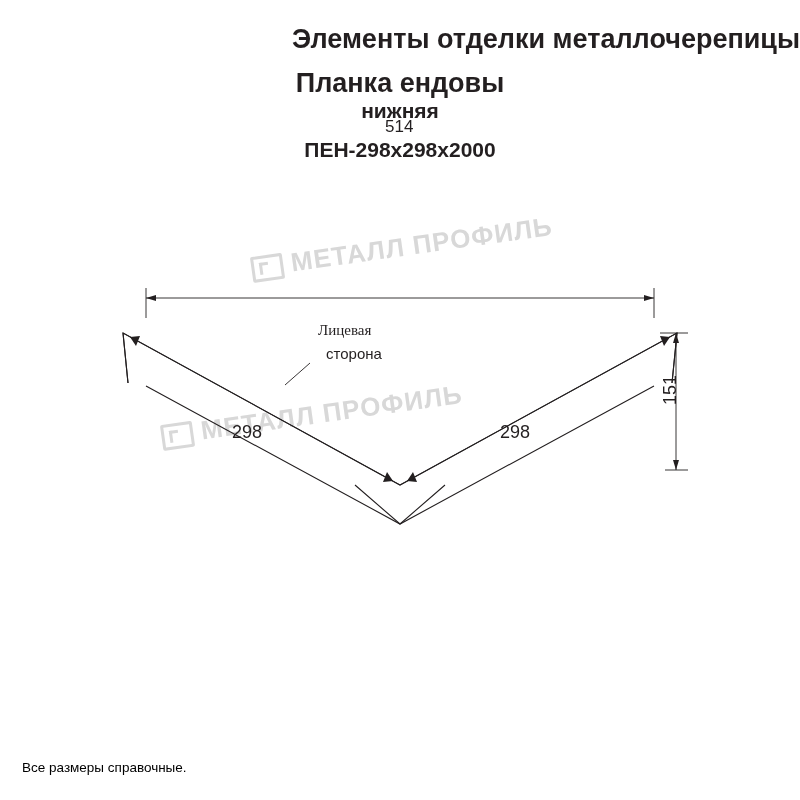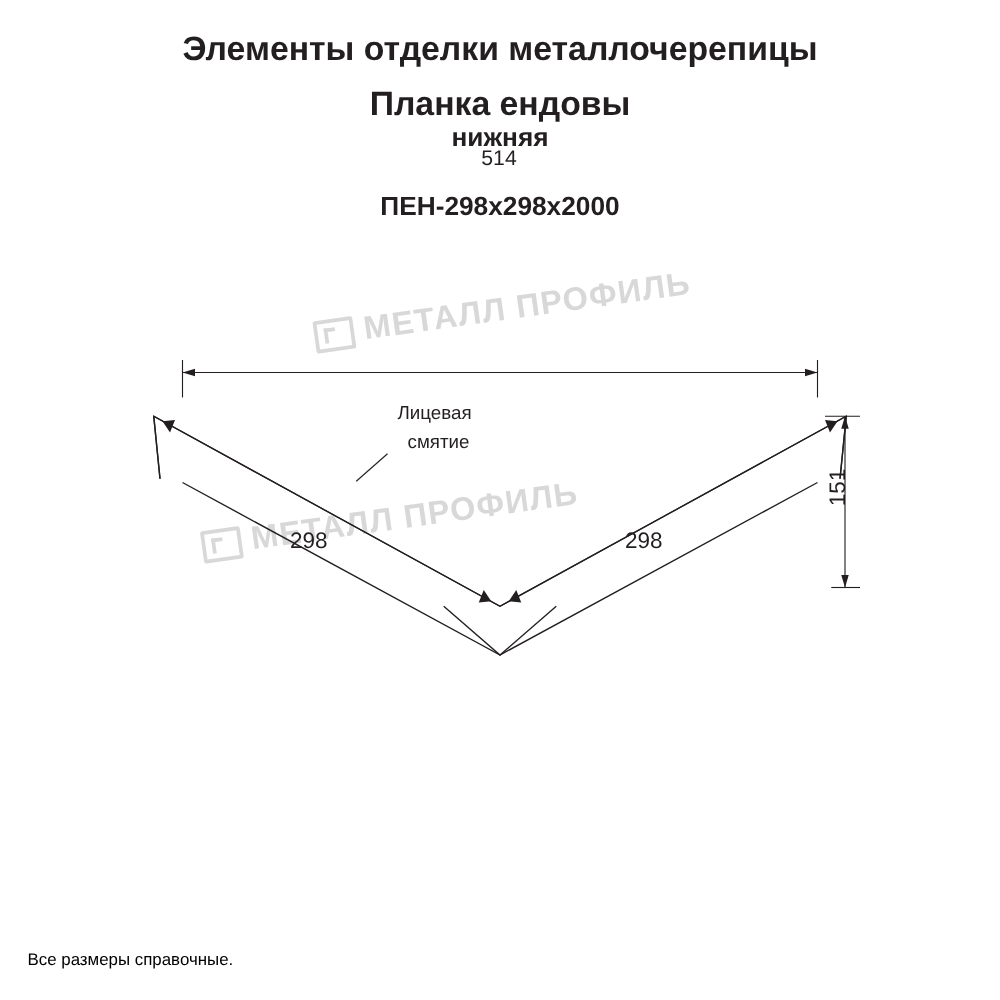--- a/index.html
+++ b/index.html
@@ -25,37 +25,38 @@
     top: 22px;
     left: 0;
     width: 800px;
     text-align: center;
   }
   .title-main {
     font-size: 27px;
     font-weight: bold;
     letter-spacing: 0px;
     line-height: 34px;
+    text-align: right;
   }
   .title-sub {
     font-size: 27px;
     font-weight: bold;
     line-height: 27px;
     margin-top: 14px;
   }
   .title-sub2 {
     font-size: 21px;
     font-weight: bold;
     line-height: 27px;
   }
   .title-code {
     font-size: 21px;
     font-weight: bold;
     line-height: 27px;
-    margin-top: 28px;
+    margin-top: 12px;
     text-align: center;
   }
   .drawing {
     position: absolute;
     top: 200px;
     left: 0;
     width: 800px;
     height: 400px;
   }
   .footer {
@@ -170,21 +171,21 @@
       <g stroke="#231f20" stroke-width="0.9" fill="none">
         <line x1="310" y1="163" x2="285" y2="185"></line>
       </g>
     </svg>
 
     <div class="label" style="left:385px; top:-83px; font-size:17px;">514</div>
     <div class="label" style="left:232px; top:222px; font-size:18px;">298</div>
     <div class="label" style="left:500px; top:222px; font-size:18px;">298</div>
     <div class="label" style="left:660px; top:205px; font-size:18px; transform: rotate(-90deg); transform-origin: left top;">151</div>
 
-    <div class="label" style="left:318px; top:122px; font-size:15px;">Лицевая</div>
-    <div class="label" style="left:326px; top:145px; font-size:15px;">смятие</div>
+    <div class="label" style="left:318px; top:122px; font-size:15px;font-family:Liberation Serif, serif;">Лицевая</div>
+    <div class="label" style="left:326px; top:145px; font-size:15px;">сторона</div>
   </div>
 
   <div class="footer">
     <div>Все размеры справочные.</div>
   </div>
 
 </div>
 
 </body></html>

